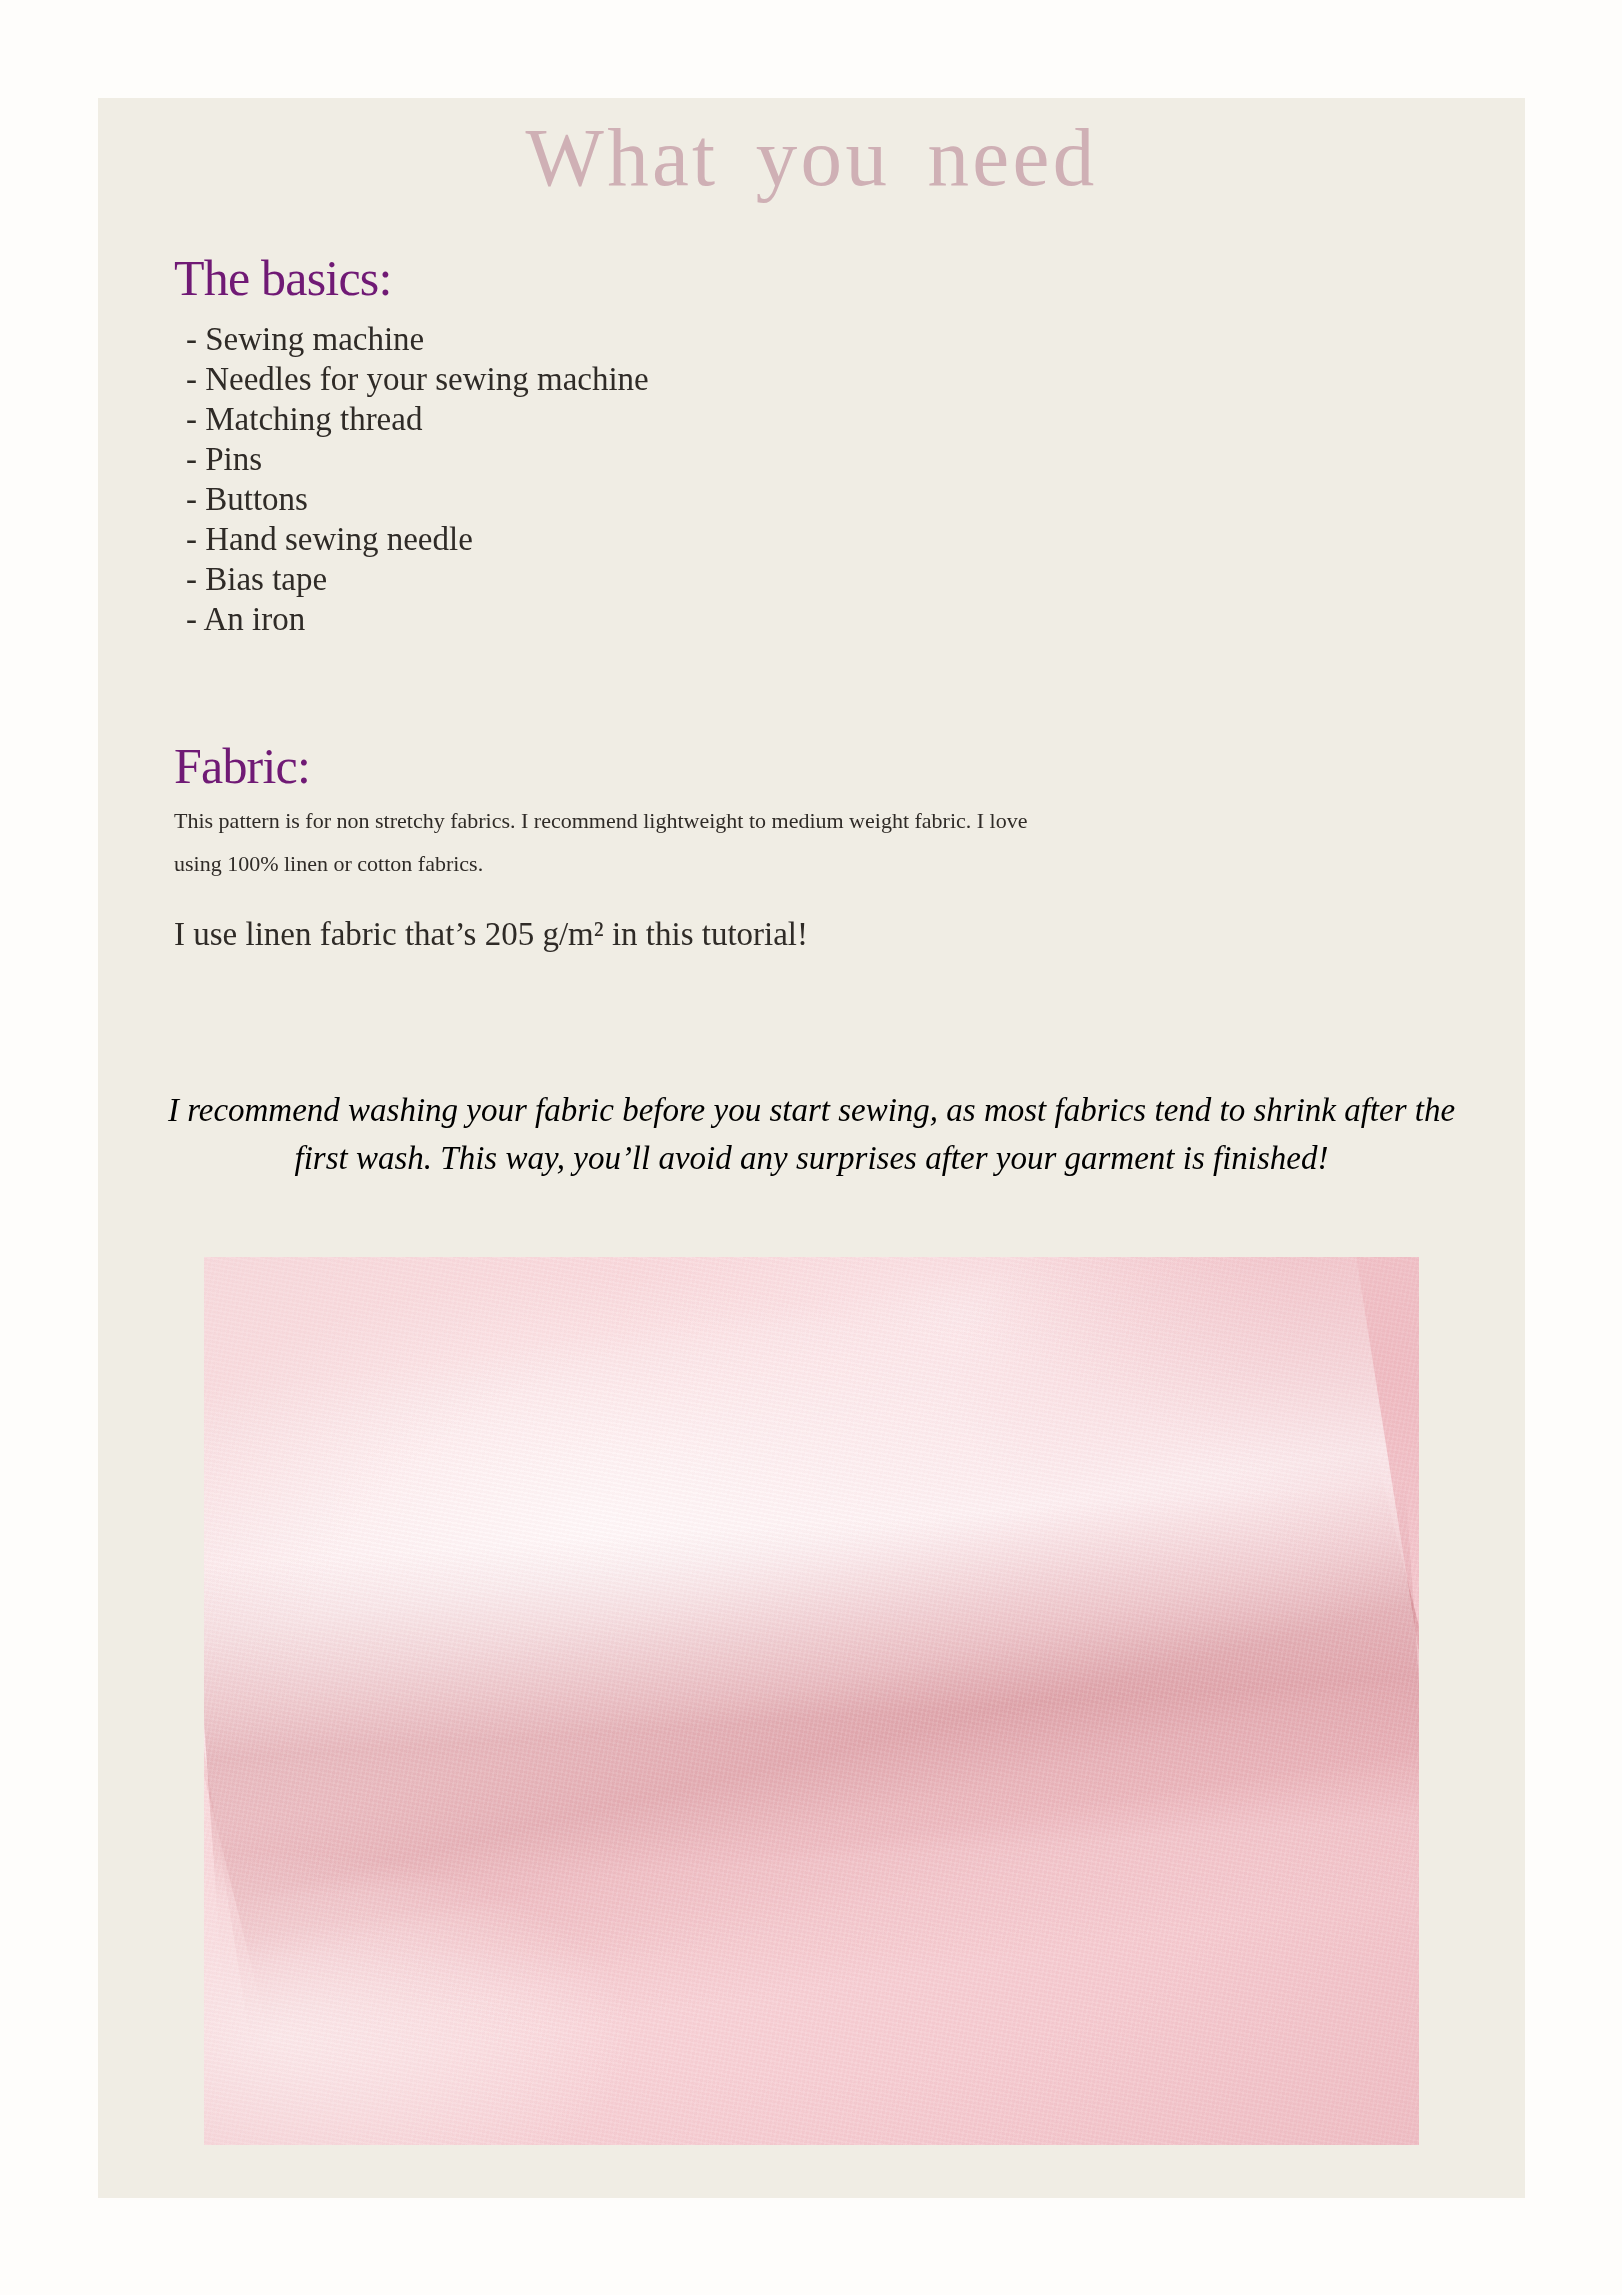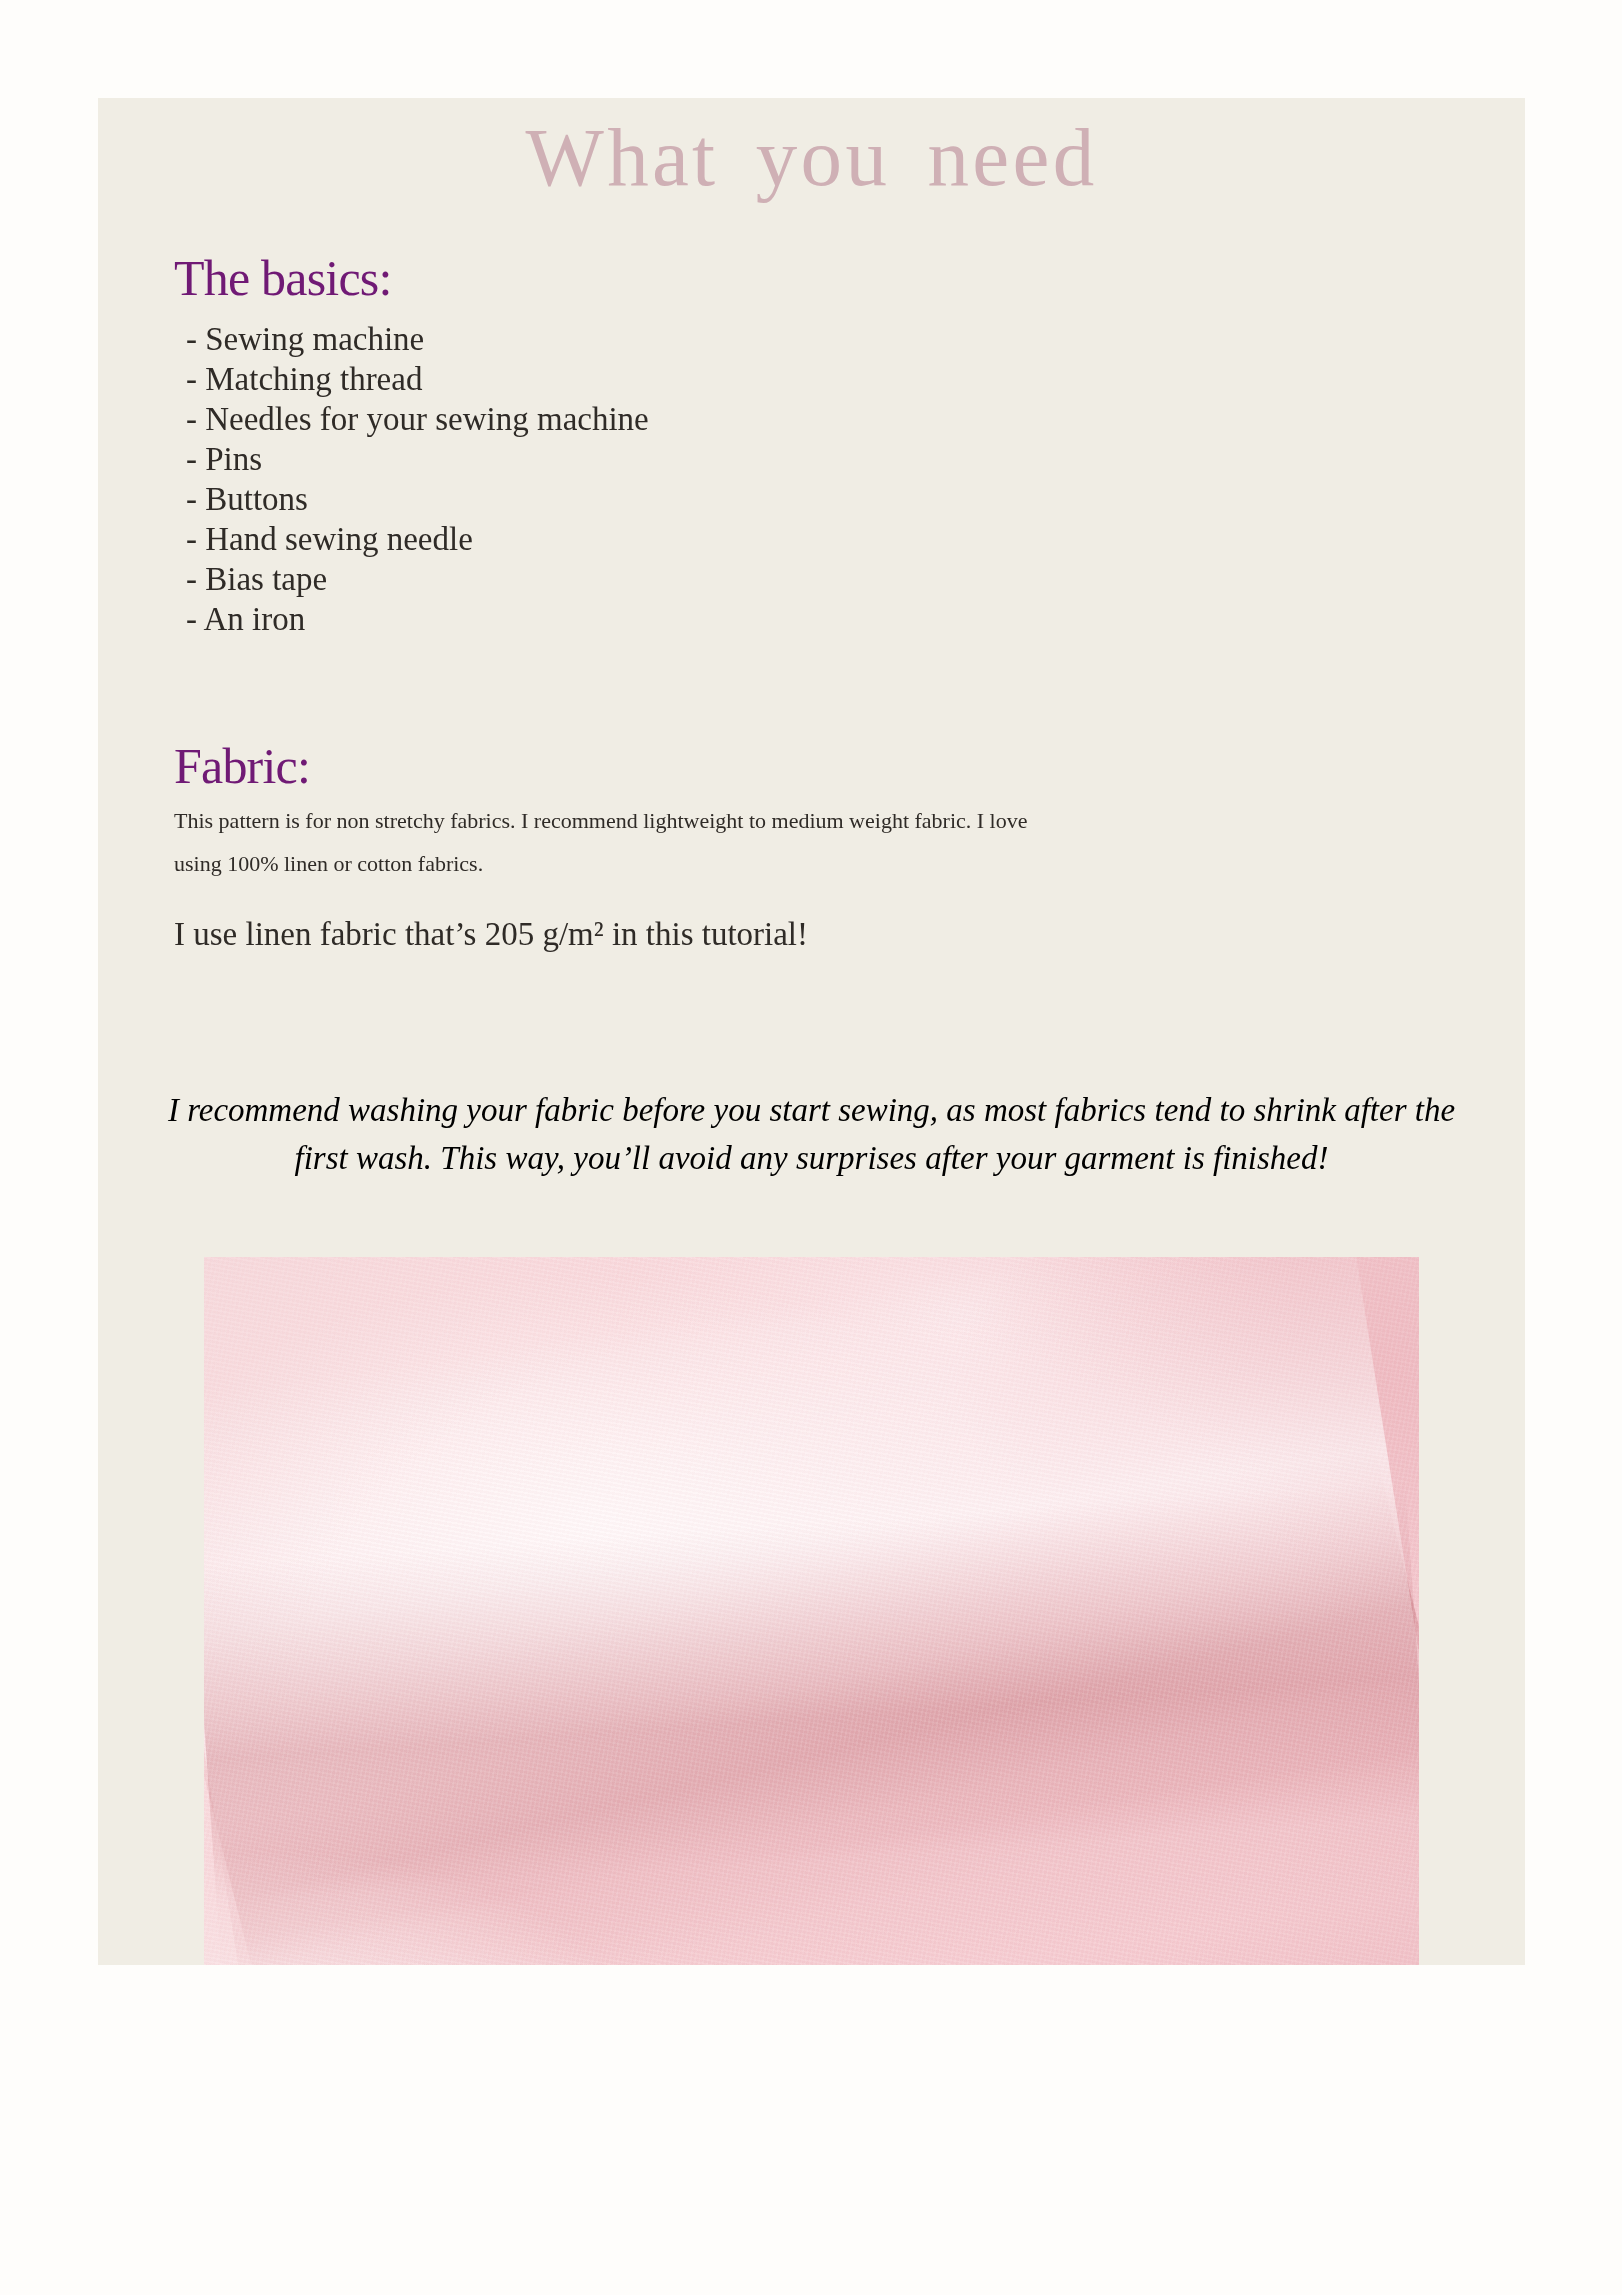--- a/index.html
+++ b/index.html
@@ -1,16 +1,16 @@
 <!DOCTYPE html>
 <html style="font-size:13.3px"><head>
 <meta charset="utf-8">
 <style>
   html,body{margin:0;padding:0;background:#fefdfb;}
-  .page{position:relative;width:1623px;height:1965px;background:#fefdfb;overflow:hidden;
+  .page{position:relative;width:1623px;height:2295px;background:#fefdfb;overflow:hidden;
         font-family:"Liberation Serif", serif;color:#2f2b27;}
   .panel{position:absolute;left:98px;top:98px;width:1427px;height:2100px;background:#f0ede4;}
 
   .title{position:absolute;left:0;top:17.5px;width:100%;margin:0;text-align:center;
          font-weight:400;font-size:83px;line-height:83px;color:#cfb0b5;
          letter-spacing:3.3px;word-spacing:13.3px;}
 
   .heading{position:absolute;margin:0;font-weight:400;font-size:50px;line-height:55px;
            letter-spacing:-0.8px;color:#701a75;}
   .basics-heading{left:76px;top:153px;}
@@ -54,22 +54,22 @@
 <body>
 
 <div class="page">
   <div class="panel">
 
     <h1 class="title">What you need</h1>
 
     <h2 class="heading basics-heading">The basics:</h2>
     <ul class="basics-list">
       <li>- Sewing machine</li>
+      <li>- Needles for your sewing machine</li>
       <li>- Matching thread</li>
-      <li>- Needles for your sewing machine</li>
       <li>- Pins</li>
       <li>- Buttons</li>
       <li>- Hand sewing needle</li>
       <li>- Bias tape</li>
       <li>- An iron</li>
     </ul>
 
     <h2 class="heading fabric-heading">Fabric:</h2>
     <div class="paragraph">
       <div>This pattern is for non stretchy fabrics. I recommend lightweight to medium weight fabric. I love</div>

